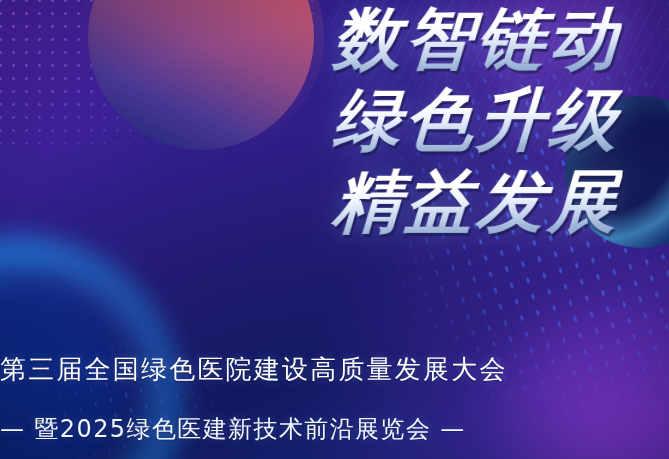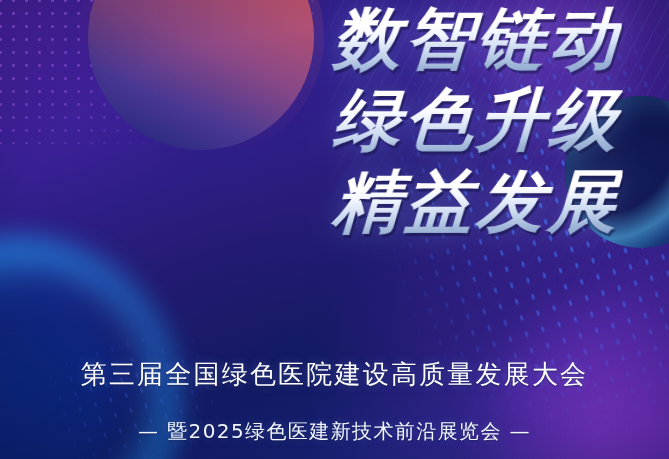--- a/index.html
+++ b/index.html
@@ -153,36 +153,36 @@
     -webkit-text-fill-color:transparent;
     filter:drop-shadow(2px 3px 0 rgba(22,20,70,0.55)) drop-shadow(0 0 14px rgba(150,190,255,0.25));
   }
   #headline-line-3{margin-bottom:0;}
 
   
   #subtitle-block{
     position:absolute;
     left:0; right:0;
     bottom:14px;
-    text-align:center;
+    text-align:left;
     z-index:6;
   }
   #conference-title{
     font-family:"DejaVu Sans","Liberation Sans",sans-serif;
     font-size:26px;
     font-weight:400;
     letter-spacing:2.2px;
     color:#ffffff;
     margin:0 0 26px 0;
     white-space:nowrap;
     text-shadow:0 0 10px rgba(120,170,255,0.35), 0 1px 2px rgba(10,14,50,0.6);
   }
   #exhibition-line{
     font-family:"DejaVu Sans","Liberation Sans",sans-serif;
-    font-size:20px;
+    font-size:24px;
     font-weight:400;
     letter-spacing:1.4px;
     color:#f2f6ff;
     margin:0;
     white-space:nowrap;
     text-shadow:0 0 8px rgba(120,170,255,0.3), 0 1px 2px rgba(10,14,50,0.55);
   }
 </style>
 </head>
 <body>

